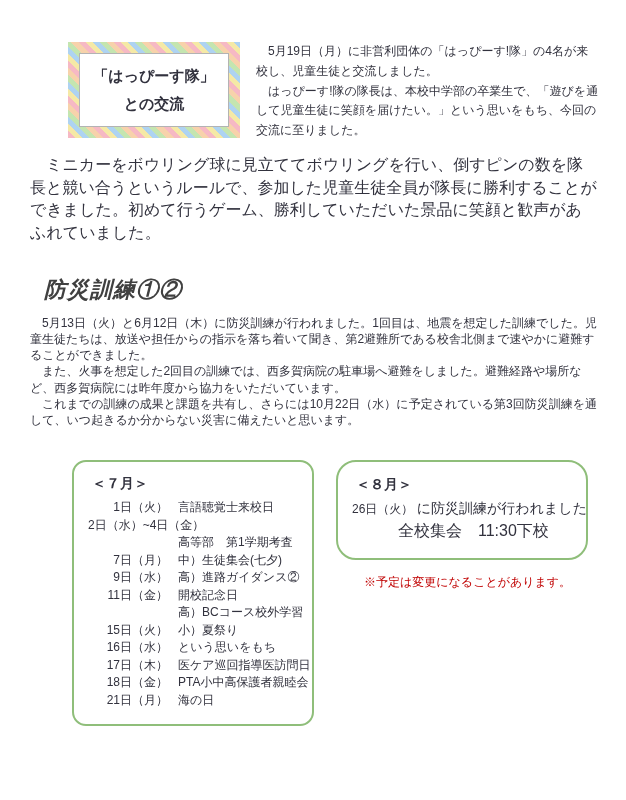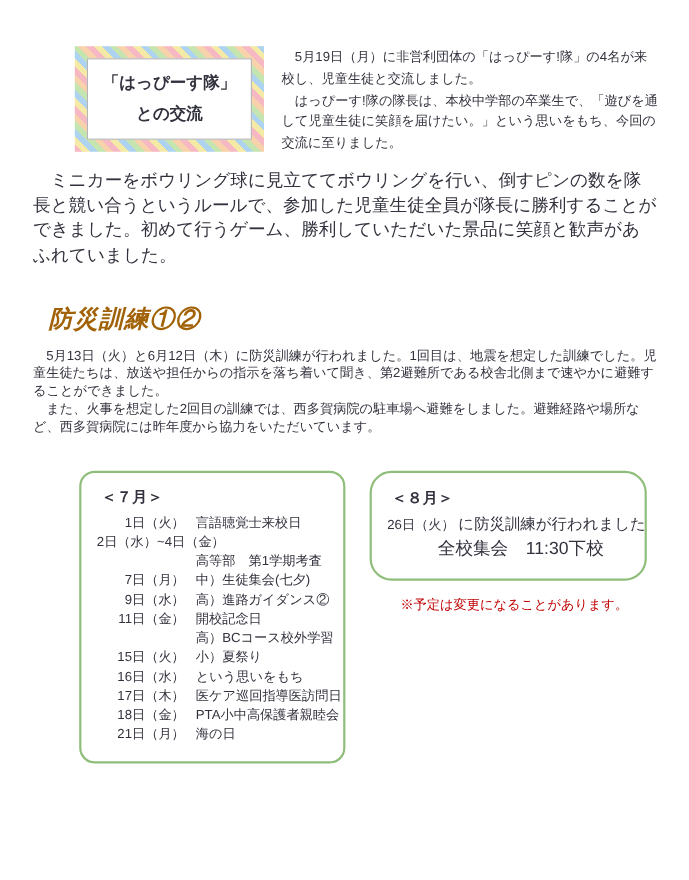--- a/index.html
+++ b/index.html
@@ -28,21 +28,21 @@
   .top-text { flex: 1; font-size: 12px; line-height: 1.65; }
   .top-text p { margin: 0; }
 
   
   .para-block { margin: 13px 28px 0 30px; font-size: 16px; line-height: 1.42; }
   .para-block p { margin: 0; }
 
   .section-heading {
     margin: 30px 0 0 44px;
     font-size: 22px; font-weight: bold; font-style: italic;
-    color: #a16207;
+    color: #404040;
     letter-spacing: 1px;
   }
   .disaster-block { margin: 10px 26px 0 30px; font-size: 12px; line-height: 1.35; }
   .disaster-block p { margin: 0; }
 
   
   .boxes-row { display:flex; align-items:flex-start; gap: 22px; margin: 32px 0 0 72px; }
   .green-box {
     border: 2px solid #8fbe7a; border-radius: 14px;
     box-sizing: border-box; background:#fff;
@@ -85,20 +85,21 @@
 
   <div class="para-block">
     <p>　ミニカーをボウリング球に見立ててボウリングを行い、倒すピンの数を隊長と競い合うというルールで、参加した児童生徒全員が隊長に勝利することができました。初めて行うゲーム、勝利していただいた景品に笑顔と歓声があふれていました。</p>
   </div>
 
   <div class="section-heading">防災訓練①②</div>
 
   <div class="disaster-block">
     <p>　5月13日（火）と6月12日（木）に防災訓練が行われました。1回目は、地震を想定した訓練でした。児童生徒たちは、放送や担任からの指示を落ち着いて聞き、第2避難所である校舎北側まで速やかに避難することができました。</p>
     <p>　また、火事を想定した2回目の訓練では、西多賀病院の駐車場へ避難をしました。避難経路や場所など、西多賀病院には昨年度から協力をいただいています。</p>
+    <p>　これまでの訓練の成果と課題を共有し、さらには10月22日（水）に予定されている第3回防災訓練を通して、いつ起きるか分からない災害に備えたいと思います。</p>
   </div>
 
   <div class="boxes-row">
 
     <div class="green-box july-box">
       <div class="box-title">＜７月＞</div>
       <div>
 
           <div class="sched-row">
             <span class="sched-date">1日（火）</span>

